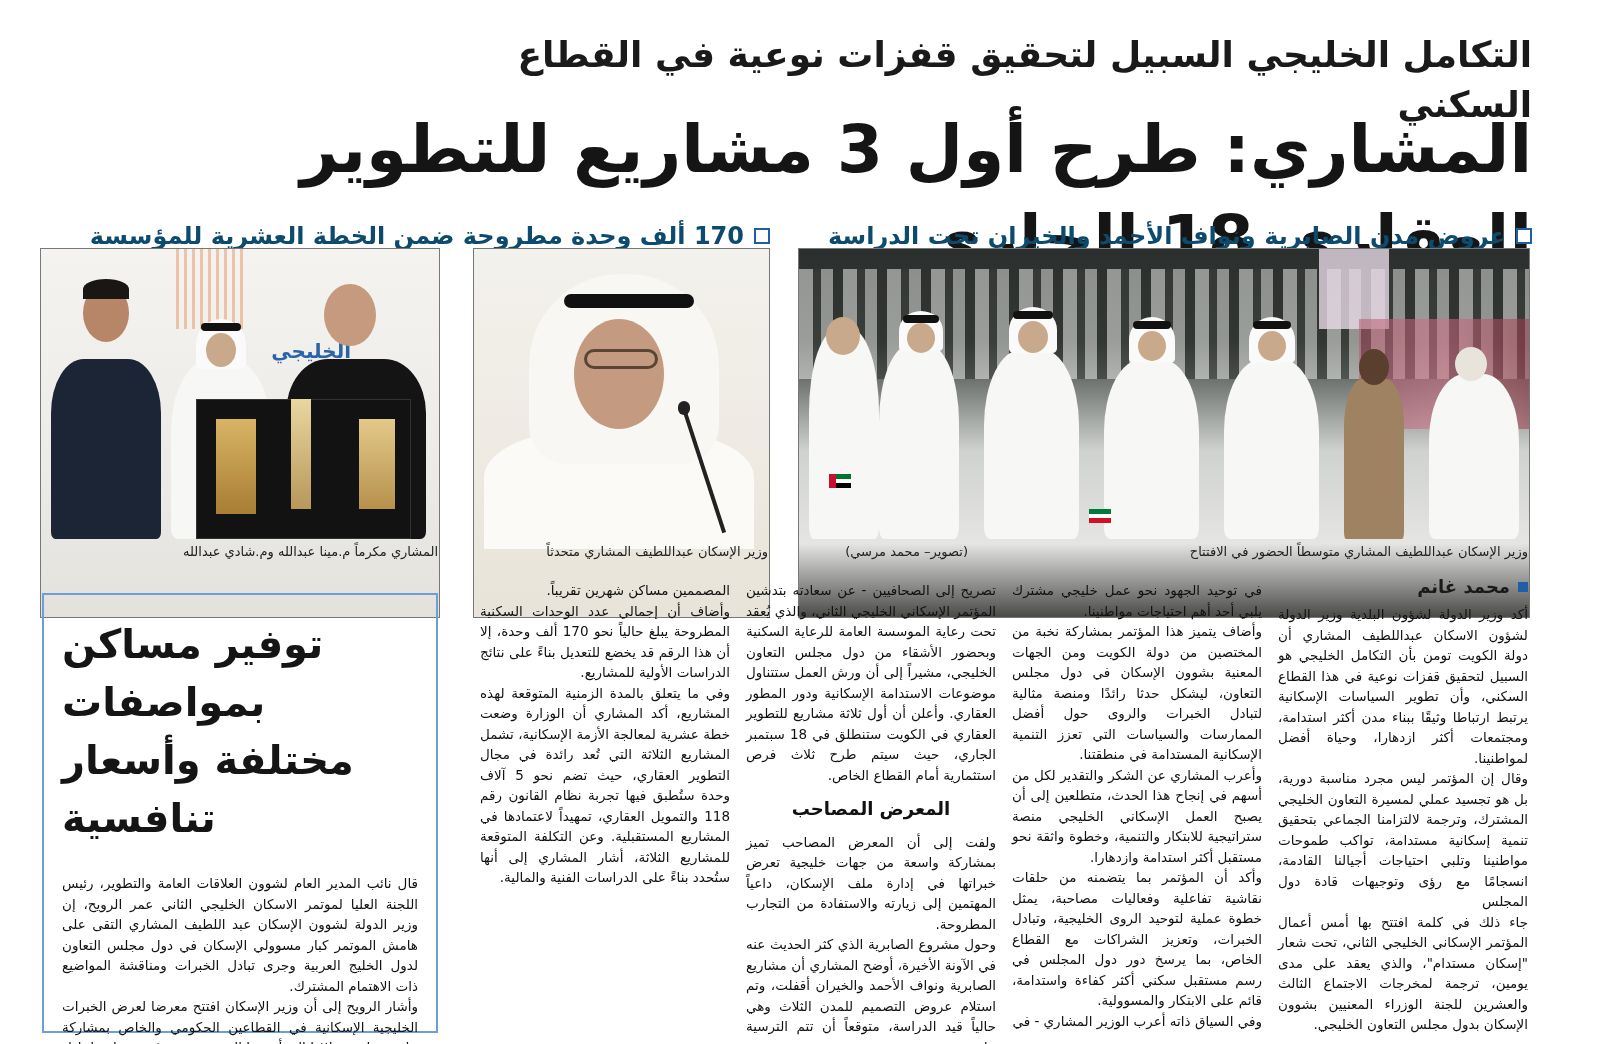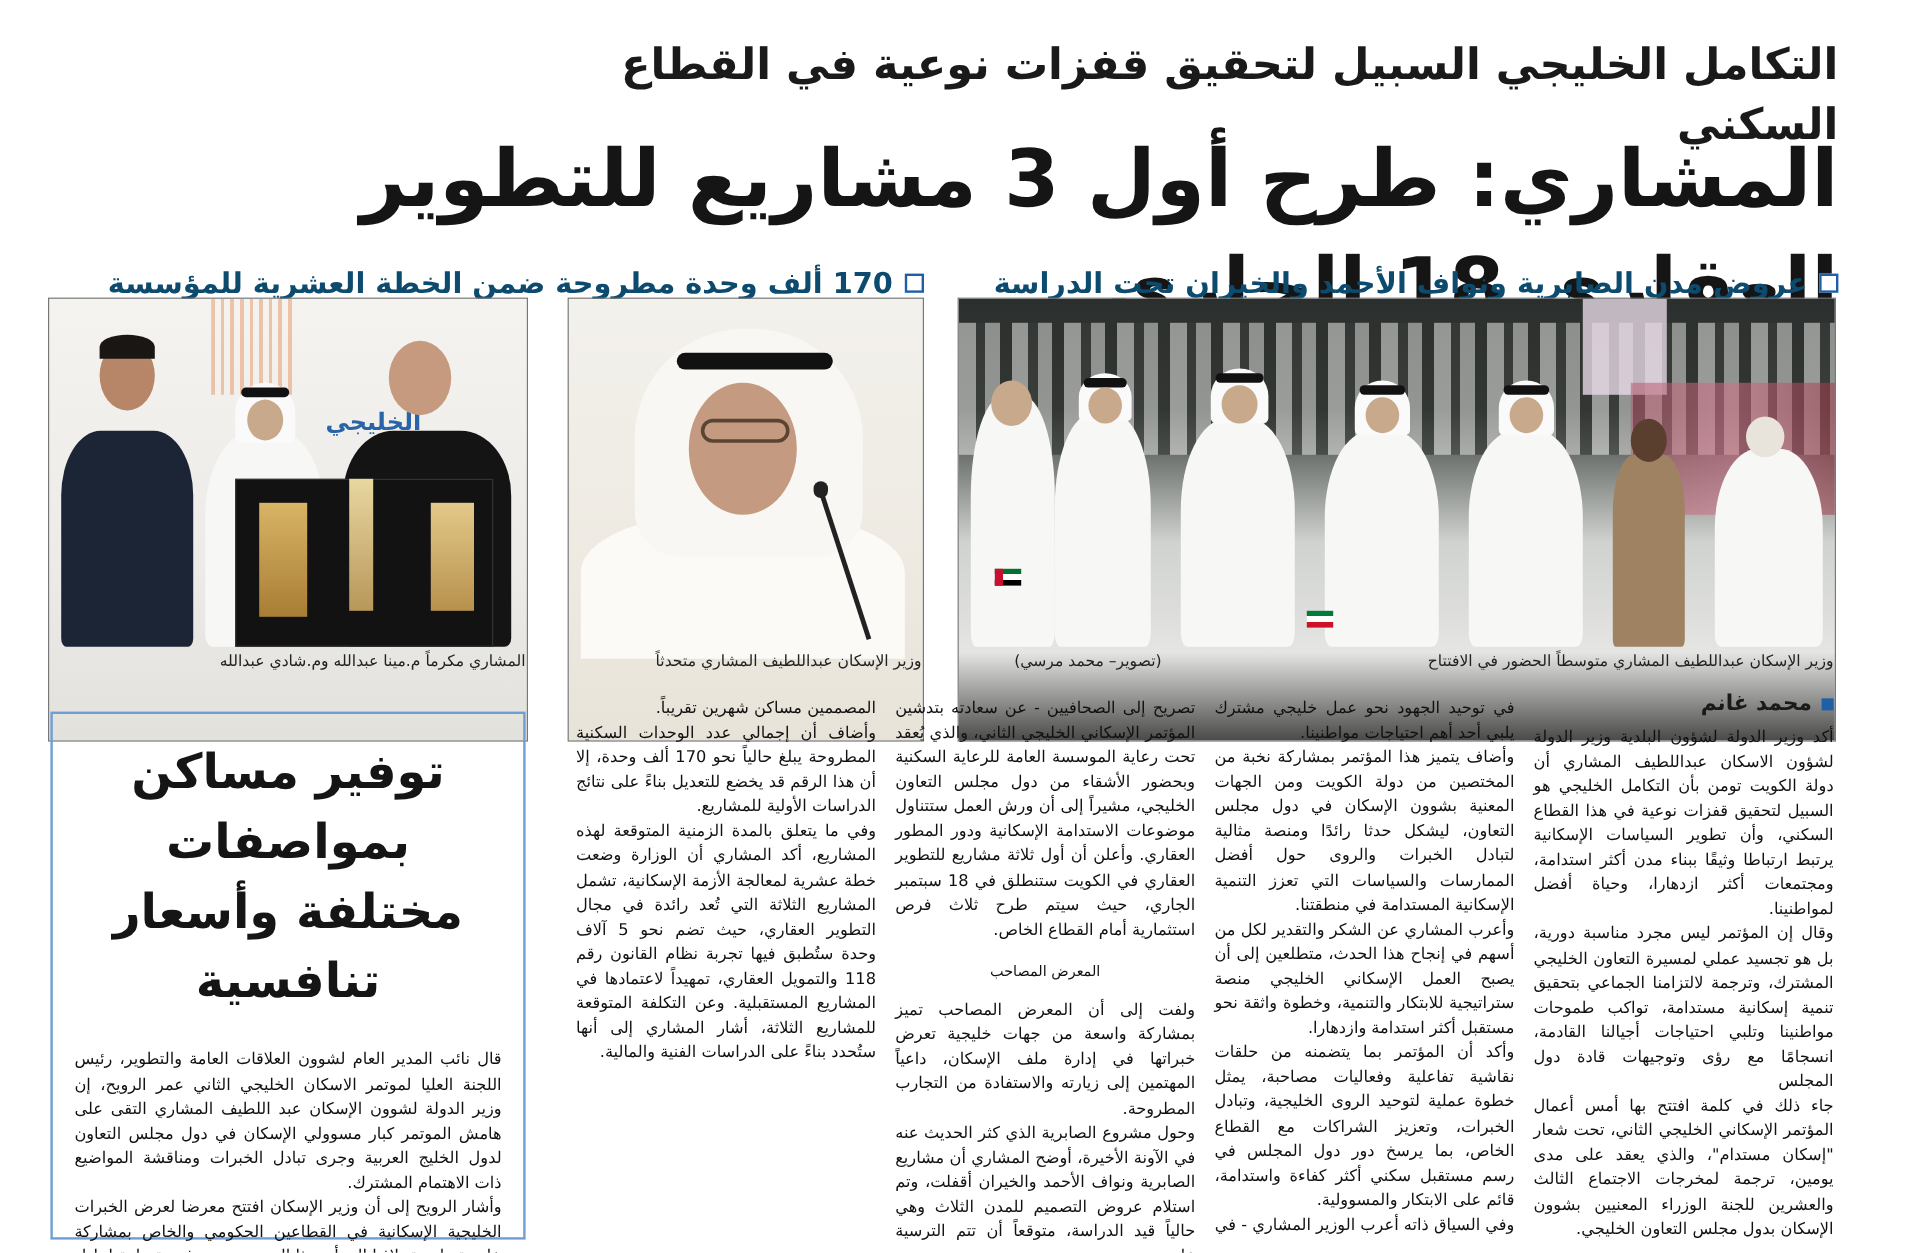--- a/index.html
+++ b/index.html
@@ -41,28 +41,28 @@
     position: absolute; top: 575px; right: 72px; font-weight: bold; font-size: 18px; line-height: 24px; color: #1a1a1a;
     display: flex; align-items: center; gap: 8px;
   }
   .byline .blk { display: inline-block; width: 10px; height: 10px; background: #1f5fa7; }
 
   .col {
     position: absolute; width: 250px; font-size: 13.5px; line-height: 20.5px;
     text-align: justify; text-align-last: right; color: #111;
   }
   .col p { margin: 0; }
-  .col .sec { text-align: right; text-align-last: center; font-weight: normal; font-size: 12px; margin: 14px 0 12px; }
+  .col .sec { text-align: right; text-align-last: center; font-weight: bold; font-size: 18px; margin: 14px 0 12px; }
 
   .box {
     position: absolute; top: 593px; right: 1162px; width: 396px; height: 440px;
     border: 2px solid #6f9ed6; padding: 20px 18px;
   }
   .box-title {
-    font-weight: bold; font-size: 40px; line-height: 58px; text-align: center; color: #151515; letter-spacing: -1px;
+    font-weight: bold; font-size: 40px; line-height: 58px; text-align: left; color: #151515; letter-spacing: -1px;
   }
   .box-body {
     margin-top: 26px; font-size: 13.5px; line-height: 20.5px; text-align: justify; text-align-last: right; color: #111;
   }
 
   
   .fig { position: absolute; border-radius: 40% 40% 6% 6%; background: #f7f7f5; }
   .head { position: absolute; border-radius: 50%; background: #c9a98c; }
   .ghutra { position: absolute; border-radius: 50% 50% 10% 10%; background: #fafafa; }
   .agal { position: absolute; height: 8px; border-radius: 4px; background: #111; }

